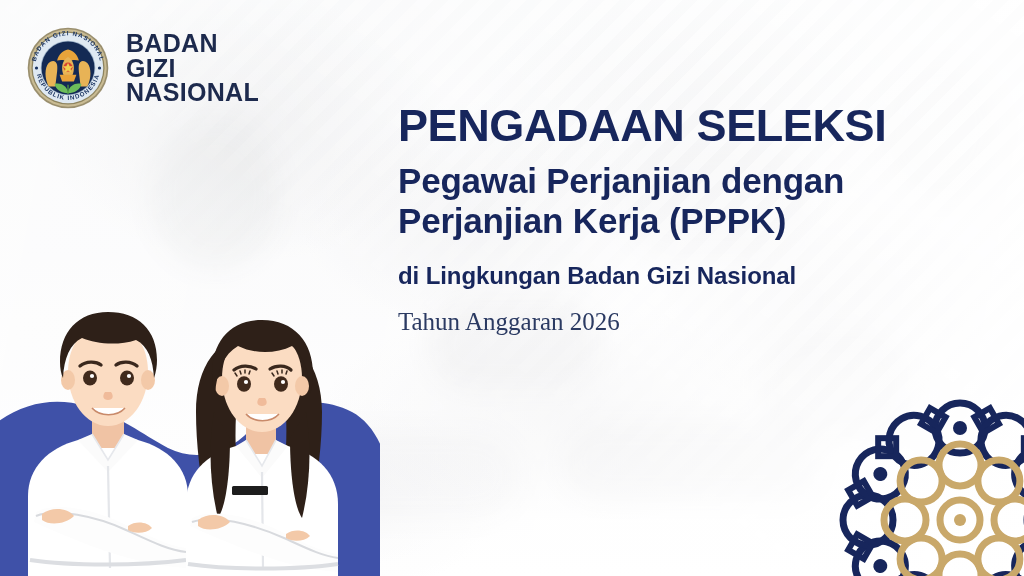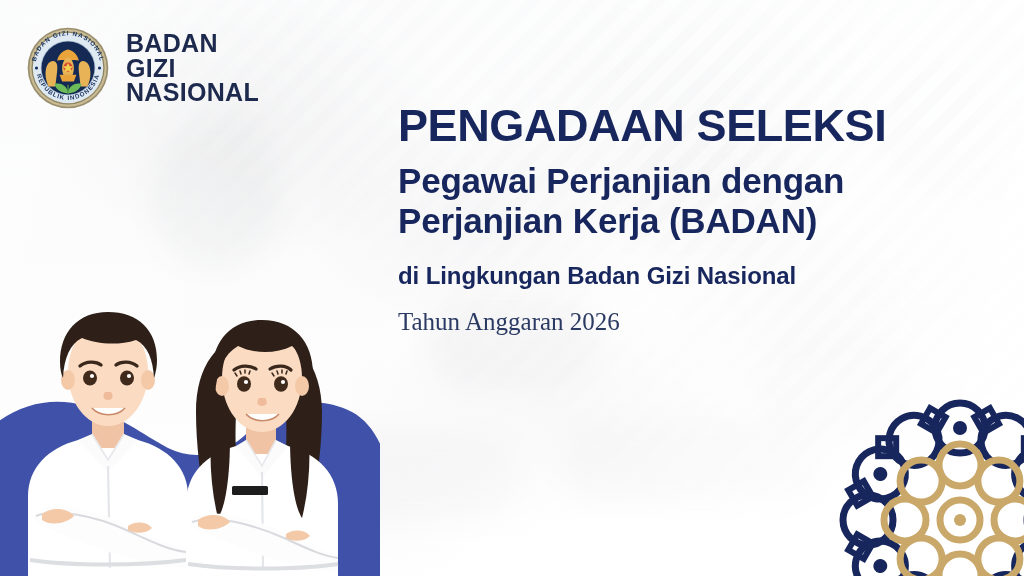--- a/index.html
+++ b/index.html
@@ -202,21 +202,21 @@
       <div>BADAN</div>
       <div>GIZI</div>
       <div>NASIONAL</div>
     </div>
   </div>
 
   <div class="textblock">
     <div class="t-main">PENGADAAN SELEKSI</div>
     <div class="t-sub">
       <div>Pegawai Perjanjian dengan</div>
-      <div>Perjanjian Kerja (BADAN)</div>
+      <div>Perjanjian Kerja (PPPK)</div>
     </div>
     <div class="t-dept">di Lingkungan Badan Gizi Nasional</div>
     <div class="t-year">Tahun Anggaran 2026</div>
   </div>
 
   <div class="characters">
     <svg viewBox="0 0 380 360" aria-hidden="true">
       <defs>
         <clipPath id="frameClip">
             <rect x="0" y="0" width="380" height="360"></rect>

